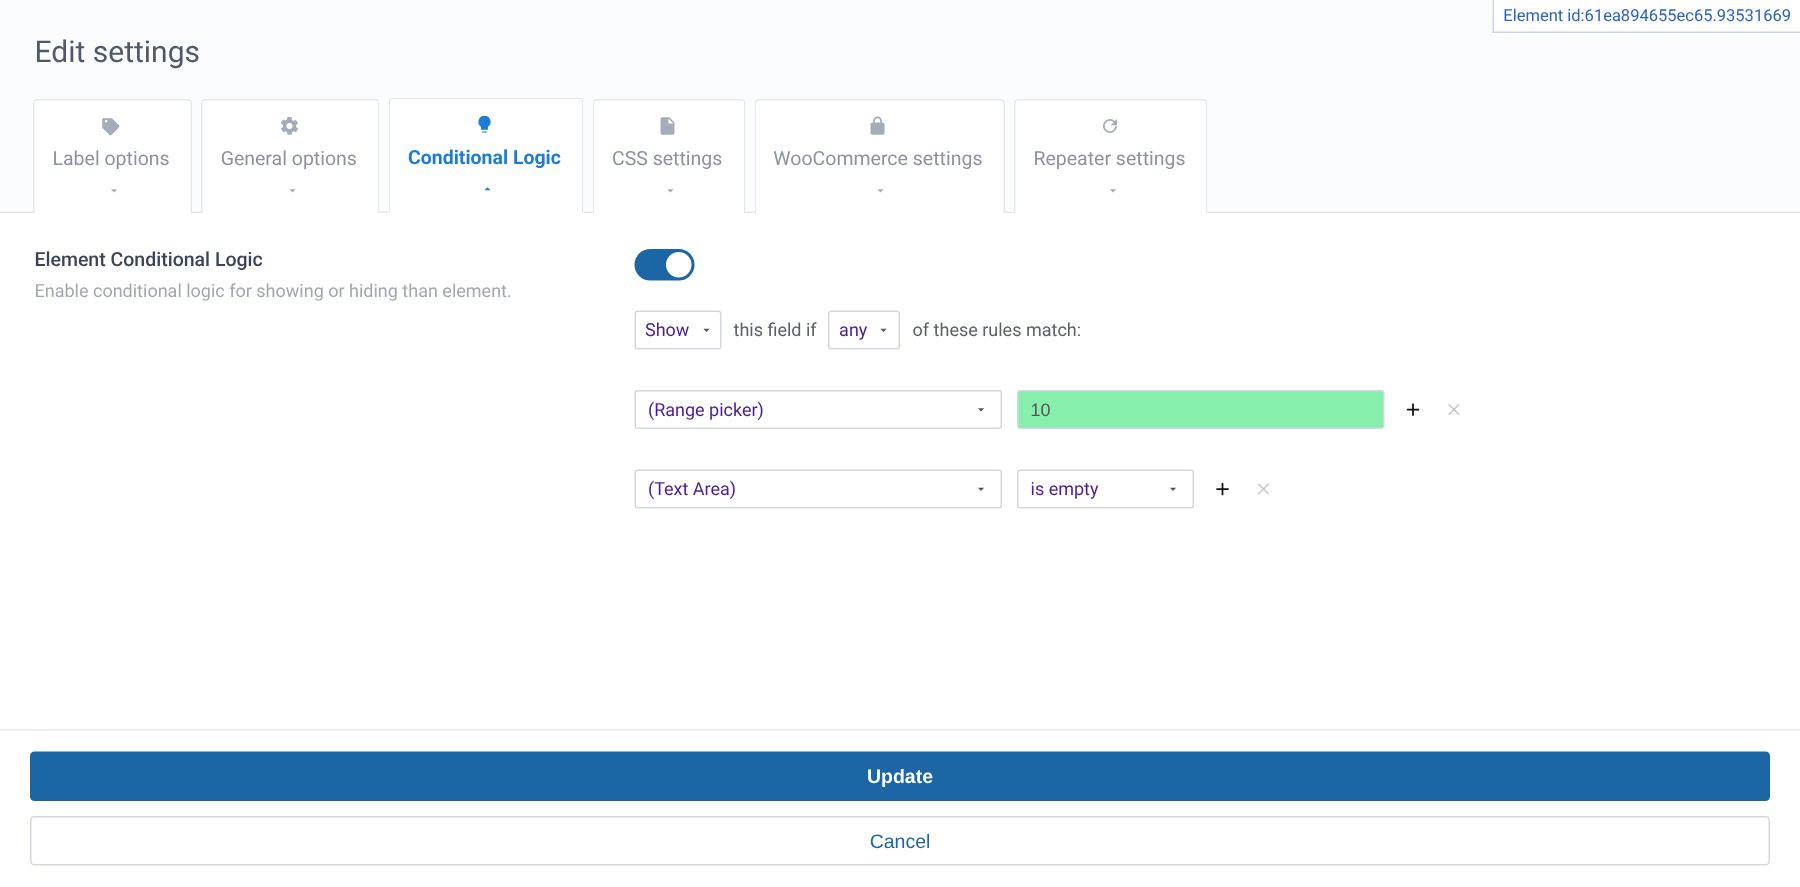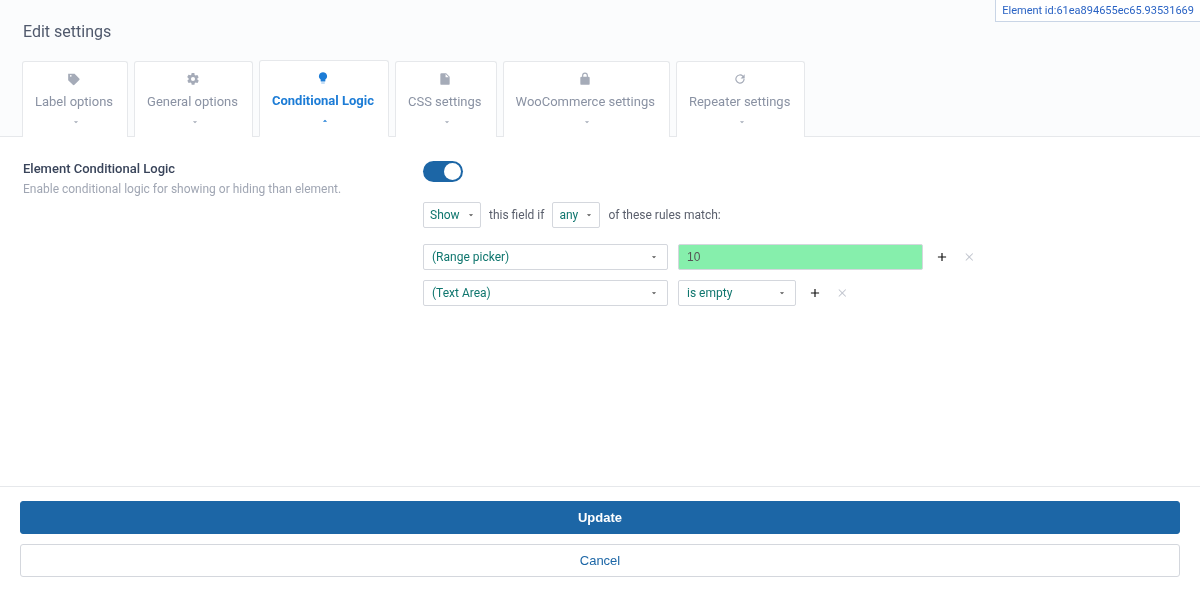--- a/index.html
+++ b/index.html
@@ -16,21 +16,21 @@
     width: 1200px; height: 591px; position: relative;
     background: #fff;
   }
   .header {
     background: #fbfcfd;
     border-bottom: 1px solid #e6e8eb;
     padding: 0 0 0 0;
   }
   .header-title {
     color: #50596c;
-    font-size: 16px;
+    font-size: 20px;
     font-weight: 400;
     padding: 22px 0 18px 23px;
   }
   .tabs {
     display: flex;
     gap: 6px;
     padding-left: 22px;
     align-items: flex-end;
   }
   .tab {
@@ -101,34 +101,34 @@
     color: #5a5f6c;
   }
   .select {
     display: inline-flex;
     align-items: center;
     justify-content: space-between;
     border: 1px solid #d4d7dd;
     border-radius: 2px;
     background: #fff;
     font-size: 12px;
-    color: #0f766e;
+    color: #4c1d95;
     padding: 5px 8px 5px 8px;
     cursor: pointer;
     height: 26px;
     min-width: 0;
   }
   .select.small { padding: 5px 6px; }
   .select .sel-text { flex: 1; text-align: left; }
   .select .sel-chev { margin-left: 6px; }
   .rules {
-    margin-top: 16px;
+    margin-top: 27px;
     display: flex;
     flex-direction: column;
-    gap: 10px;
+    gap: 27px;
   }
   .rule-row {
     display: flex;
     align-items: center;
     gap: 10px;
   }
   .rule-row .select.field { width: 245px; }
   .rule-row .select.cond { width: 118px; }
   .rule-row .value-input {
     width: 245px;

